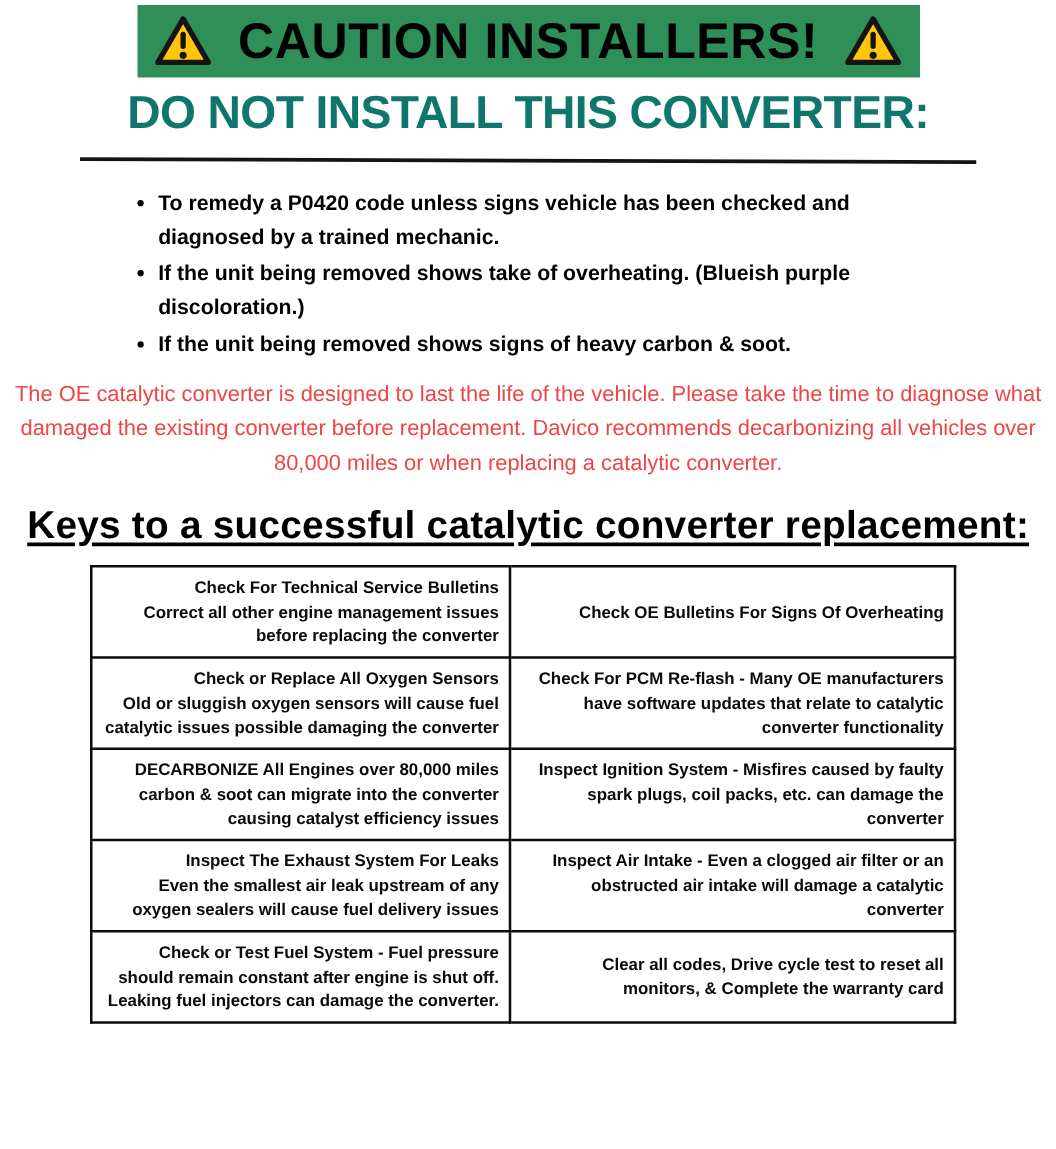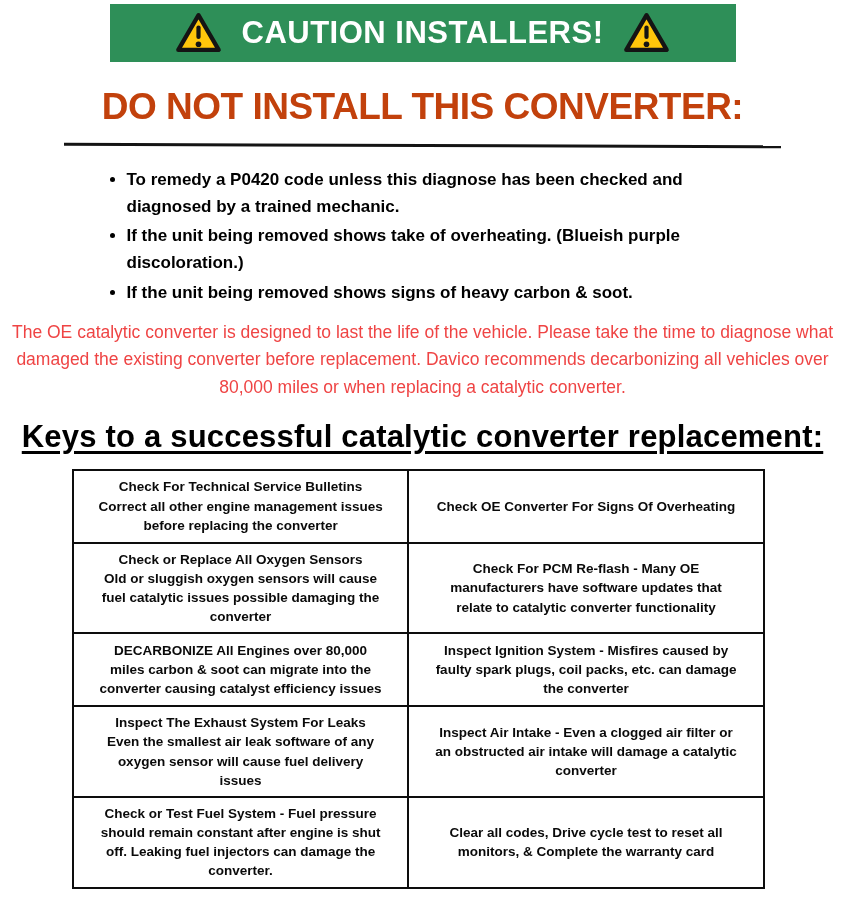--- a/index.html
+++ b/index.html
@@ -18,38 +18,38 @@
   .banner {
     width: 626px;
     height: 58px;
     margin: 4px auto 0 auto;
     display: flex;
     align-items: center;
     justify-content: center;
     gap: 20px;
   }
   .banner-text {
-    color: #ffffff;
+    color: #000000;
     font-weight: 800;
-    font-size: 31px;
+    font-size: 40px;
     letter-spacing: 0.5px;
     white-space: nowrap;
   }
   .tri-icon { width: 47px; height: 44px; display: inline-block; flex: 0 0 auto; }
   .tri-icon svg { width: 100%; height: 100%; display: block; }
 
   
   .main-heading {
-    margin: 26px 0 0 0;
+    margin: 9px 0 0 0;
     text-align: center;
     font-size: 37px;
     font-weight: 800;
     letter-spacing: -0.5px;
     line-height: 1.05;
-    color: #c2410c;
+    color: #0f766e;
   }
 
   .divider {
     width: 717px;
     height: 3px;
     background: #141414;
     margin: 17px auto 0 auto;
     transform: rotate(0.2deg);
   }
 
@@ -93,23 +93,23 @@
     border-collapse: collapse;
     width: 693px;
     margin: 14px 0 0 72px;
     table-layout: fixed;
   }
   .keys-table td {
     border: 2px solid #0d0d0d;
     font-weight: bold;
     font-size: 13.5px;
     line-height: 1.42;
-    text-align: center;
+    text-align: right;
     vertical-align: middle;
-    padding: 6px 24px;
+    padding: 6px 8px;
     height: 73px;
     white-space: pre-line;
     color: #0a0a0a;
   }
   .keys-table col.left-col  { width: 48.5%; }
   .keys-table col.right-col { width: 51.5%; }
 </style>
 </head>
 <body>
 
@@ -131,52 +131,52 @@
         <circle cx="50" cy="70" r="6" fill="#141414"></circle>
       </svg>
     </span>
   </div>
 
   <h1 class="main-heading">DO NOT INSTALL THIS CONVERTER:</h1>
 
   <div class="divider"></div>
 
   <ul class="warning-list">
-    <li>To remedy a P0420 code unless this diagnose has been checked and diagnosed by a trained mechanic.</li>
+    <li>To remedy a P0420 code unless signs vehicle has been checked and diagnosed by a trained mechanic.</li>
     <li>If the unit being removed shows take of overheating. (Blueish purple discoloration.)</li>
     <li>If the unit being removed shows signs of heavy carbon &amp; soot.</li>
   </ul>
 
   <p class="advisory">The OE catalytic converter is designed to last the life of the vehicle. Please take the time to diagnose what damaged the existing converter before replacement. Davico recommends decarbonizing all vehicles over 80,000 miles or when replacing a catalytic converter.</p>
 
   <h2 class="keys-heading">Keys to a successful catalytic converter replacement:</h2>
 
   <table class="keys-table">
     <colgroup>
         <col class="left-col">
         <col class="right-col">
       </colgroup>
     <tbody>
       <tr>
         <td>Check For Technical Service Bulletins
 Correct all other engine management issues before replacing the converter</td>
-        <td>Check OE Converter For Signs Of Overheating</td>
+        <td>Check OE Bulletins For Signs Of Overheating</td>
       </tr>
       <tr>
         <td>Check or Replace All Oxygen Sensors
 Old or sluggish oxygen sensors will cause fuel catalytic issues possible damaging the converter</td>
         <td>Check For PCM Re-flash - Many OE manufacturers have software updates that relate to catalytic converter functionality</td>
       </tr>
       <tr>
         <td>DECARBONIZE All Engines over 80,000 miles carbon &amp; soot can migrate into the converter causing catalyst efficiency issues</td>
         <td>Inspect Ignition System - Misfires caused by faulty spark plugs, coil packs, etc. can damage the converter</td>
       </tr>
       <tr>
         <td>Inspect The Exhaust System For Leaks
-Even the smallest air leak software of any oxygen sensor will cause fuel delivery issues</td>
+Even the smallest air leak upstream of any oxygen sealers will cause fuel delivery issues</td>
         <td>Inspect Air Intake - Even a clogged air filter or an obstructed air intake will damage a catalytic converter</td>
       </tr>
       <tr>
         <td>Check or Test Fuel System - Fuel pressure should remain constant after engine is shut off.  Leaking fuel injectors can damage the converter.</td>
         <td>Clear all codes,  Drive cycle test to reset all monitors, &amp; Complete the warranty card</td>
       </tr>
     </tbody>
   </table>
 
 </div>

